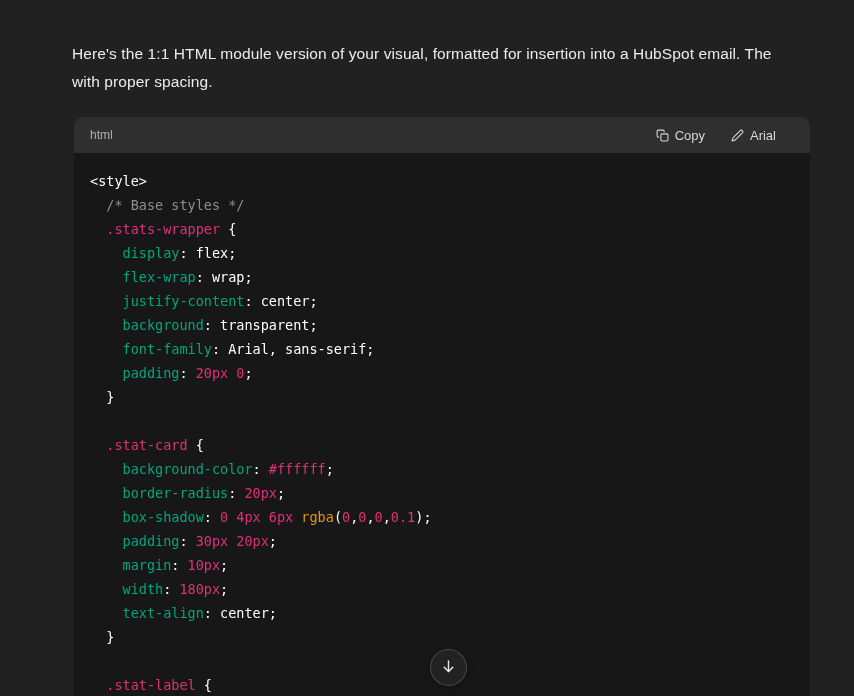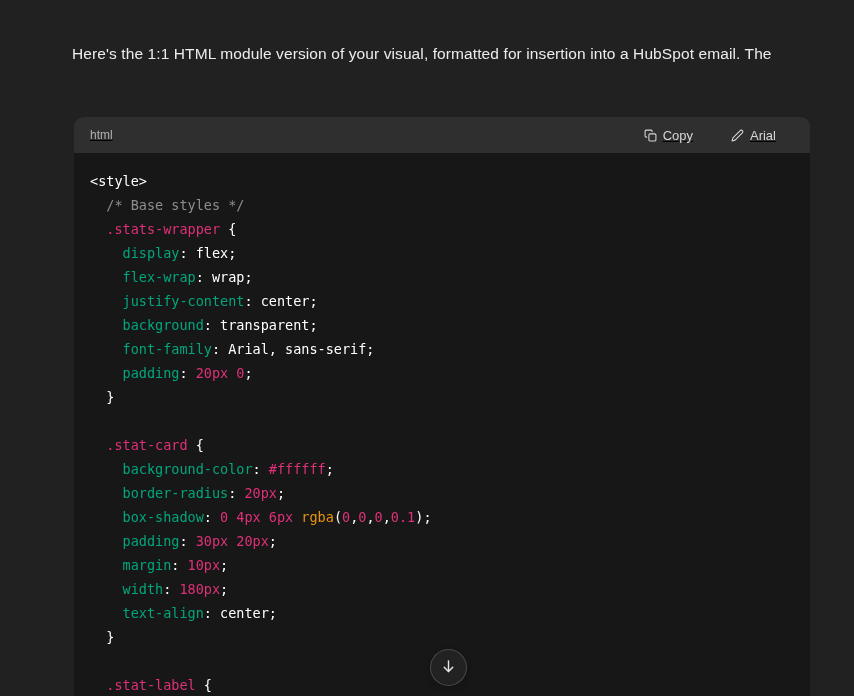--- a/index.html
+++ b/index.html
@@ -31,30 +31,29 @@
     background: #171717;
     overflow: hidden;
   }
   .code-header {
     height: 36px;
     background: #2f2f2f;
     display: flex;
     align-items: center;
     justify-content: space-between;
     padding: 0 34px 0 16px;
-    text-decoration: underline;
   }
   .lang-label {
     color: #b0b0b0;
     font-size: 12px;
   }
   .header-actions {
     display: flex;
     align-items: center;
-    gap: 38px;
+    gap: 26px;
   }
   .hbtn {
     display: flex;
     align-items: center;
     gap: 6px;
     background: none;
     border: none;
     padding: 0;
     color: #d6d6d6;
     font-size: 13px;
@@ -86,20 +85,21 @@
     padding: 0;
     cursor: pointer;
     box-shadow: 0 2px 6px rgba(0,0,0,0.25);
   }
 </style>
 </head>
 <body>
 
 <div class="message">
   <div class="message-line">Here's the 1:1 HTML module version of your visual, formatted for insertion into a HubSpot email. The</div>
+  <div class="message-line">with proper spacing.</div>
 </div>
 
 <div class="code-block">
   <div class="code-header">
     <span class="lang-label">html</span>
     <div class="header-actions">
       <button class="hbtn">
         <span>
           <svg width="13" height="13" viewBox="0 0 24 24" fill="none" stroke="#d6d6d6" stroke-width="2" stroke-linecap="round" stroke-linejoin="round">
             <rect x="9" y="9" width="13" height="13" rx="2"></rect>

